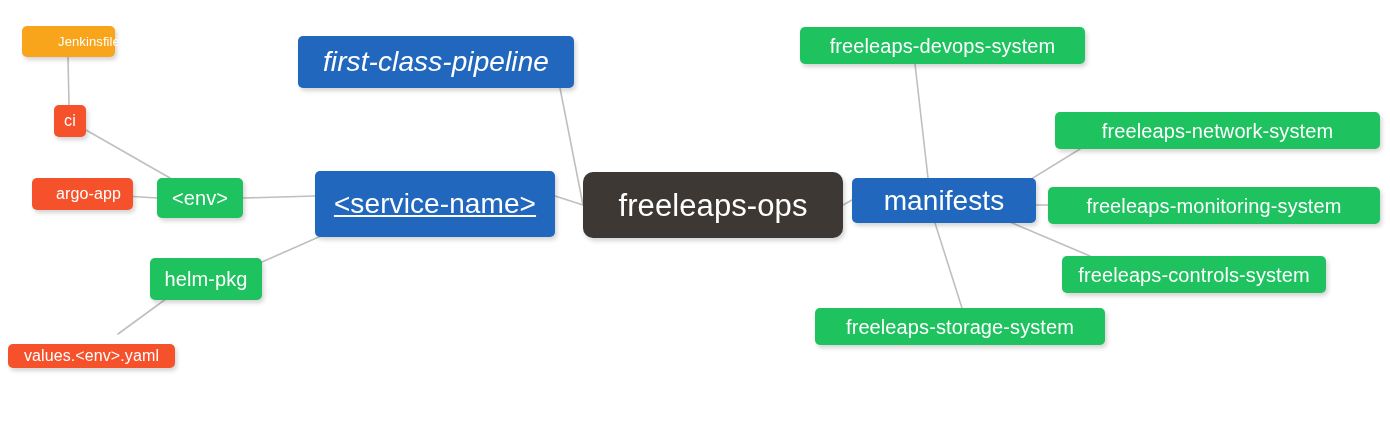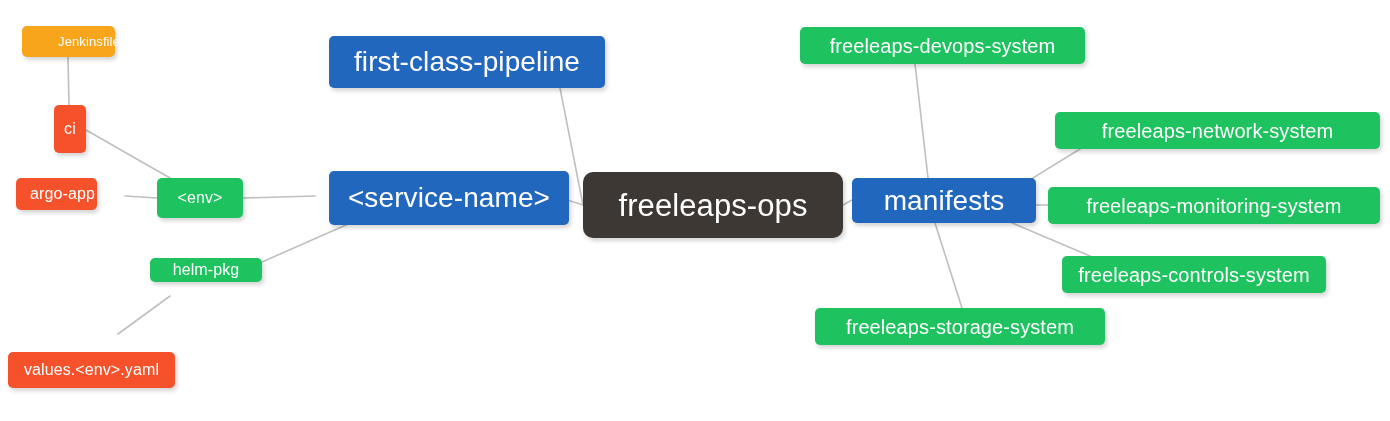--- a/index.html
+++ b/index.html
@@ -52,21 +52,21 @@
   }
   .mm-node.lvl-red {
     background: #f5512a;
   }
   .mm-node.lvl-orange {
     background: #f9a51b;
     padding-left: 41px;
   }
   .sz-xl { font-size: 28px; }
   .sz-lg { font-size: 20px; }
-  .sz-md { font-size: 16px; }
+  .sz-md { font-size: 20px; }
   .sz-sm { font-size: 16px; }
   .sz-xs { font-size: 13px; }
 </style>
 </head>
 <body>
 
 <div id="mindmap-canvas">
   <svg id="edge-layer" viewBox="0 0 1390 421" width="1390" height="421">
       <line x1="583" y1="205" x2="560" y2="88" stroke="#bfbfbf" stroke-width="1.6" stroke-linecap="round"></line>
       <line x1="583" y1="205" x2="555" y2="196" stroke="#bfbfbf" stroke-width="1.6" stroke-linecap="round"></line>
@@ -80,56 +80,56 @@
       <line x1="928" y1="178" x2="915" y2="64" stroke="#bfbfbf" stroke-width="1.6" stroke-linecap="round"></line>
       <line x1="1010" y1="192" x2="1080" y2="149" stroke="#bfbfbf" stroke-width="1.6" stroke-linecap="round"></line>
       <line x1="1010" y1="205" x2="1048" y2="205" stroke="#bfbfbf" stroke-width="1.6" stroke-linecap="round"></line>
       <line x1="1010" y1="222" x2="1090" y2="256" stroke="#bfbfbf" stroke-width="1.6" stroke-linecap="round"></line>
       <line x1="935" y1="223" x2="962" y2="308" stroke="#bfbfbf" stroke-width="1.6" stroke-linecap="round"></line>
     </svg>
   <div id="node-layer">
       <div class="mm-node lvl-root" style="left: 583px; top: 172px; width: 260px; height: 66px;">
         <span>freeleaps-ops</span>
       </div>
-      <div class="mm-node lvl-blue sz-xl" style="left: 329px; top: 36px; width: 276px; height: 52px;">
+      <div class="mm-node lvl-blue sz-xl" style="left: 298px; top: 36px; width: 276px; height: 52px; font-style: italic;">
         <span>first-class-pipeline</span>
       </div>
-      <div class="mm-node lvl-blue sz-xl" style="left: 329px; top: 171px; width: 240px; height: 54px;">
+      <div class="mm-node lvl-blue sz-xl" style="left: 315px; top: 171px; width: 240px; height: 66px; text-decoration: underline;">
         <span>&lt;service-name&gt;</span>
       </div>
       <div class="mm-node lvl-blue sz-xl" style="left: 852px; top: 178px; width: 184px; height: 45px;">
         <span>manifests</span>
       </div>
       <div class="mm-node lvl-green sz-md" style="left: 157px; top: 178px; width: 86px; height: 40px;">
         <span>&lt;env&gt;</span>
       </div>
-      <div class="mm-node lvl-green sz-md" style="left: 150px; top: 258px; width: 112px; height: 24px;">
+      <div class="mm-node lvl-green sz-md" style="left: 150px; top: 258px; width: 112px; height: 42px;">
         <span>helm-pkg</span>
       </div>
       <div class="mm-node lvl-green sz-lg" style="left: 800px; top: 27px; width: 285px; height: 37px;">
         <span>freeleaps-devops-system</span>
       </div>
       <div class="mm-node lvl-green sz-lg" style="left: 1055px; top: 112px; width: 325px; height: 37px;">
         <span>freeleaps-network-system</span>
       </div>
       <div class="mm-node lvl-green sz-lg" style="left: 1048px; top: 187px; width: 332px; height: 37px;">
         <span>freeleaps-monitoring-system</span>
       </div>
       <div class="mm-node lvl-green sz-lg" style="left: 1062px; top: 256px; width: 264px; height: 37px;">
         <span>freeleaps-controls-system</span>
       </div>
       <div class="mm-node lvl-green sz-lg" style="left: 815px; top: 308px; width: 290px; height: 37px;">
         <span>freeleaps-storage-system</span>
       </div>
-      <div class="mm-node lvl-red sz-sm" style="left: 54px; top: 105px; width: 32px; height: 48px;">
+      <div class="mm-node lvl-red sz-sm" style="left: 54px; top: 105px; width: 32px; height: 32px;">
         <span>ci</span>
       </div>
-      <div class="mm-node lvl-red sz-sm" style="left: 16px; top: 178px; width: 81px; height: 32px; padding-left: 12px;">
+      <div class="mm-node lvl-red sz-sm" style="left: 32px; top: 178px; width: 101px; height: 32px; padding-left: 12px;">
         <span>argo-app</span>
       </div>
-      <div class="mm-node lvl-red sz-sm" style="left: 8px; top: 352px; width: 167px; height: 36px; text-align: right;">
+      <div class="mm-node lvl-red sz-sm" style="left: 8px; top: 344px; width: 167px; height: 24px; text-align: right;">
         <span>values.&lt;env&gt;.yaml</span>
       </div>
       <div class="mm-node lvl-orange sz-xs" style="left: 22px; top: 26px; width: 93px; height: 31px;">
         <span>Jenkinsfile</span>
       </div>
     </div>
 </div>
 
 </body></html>

